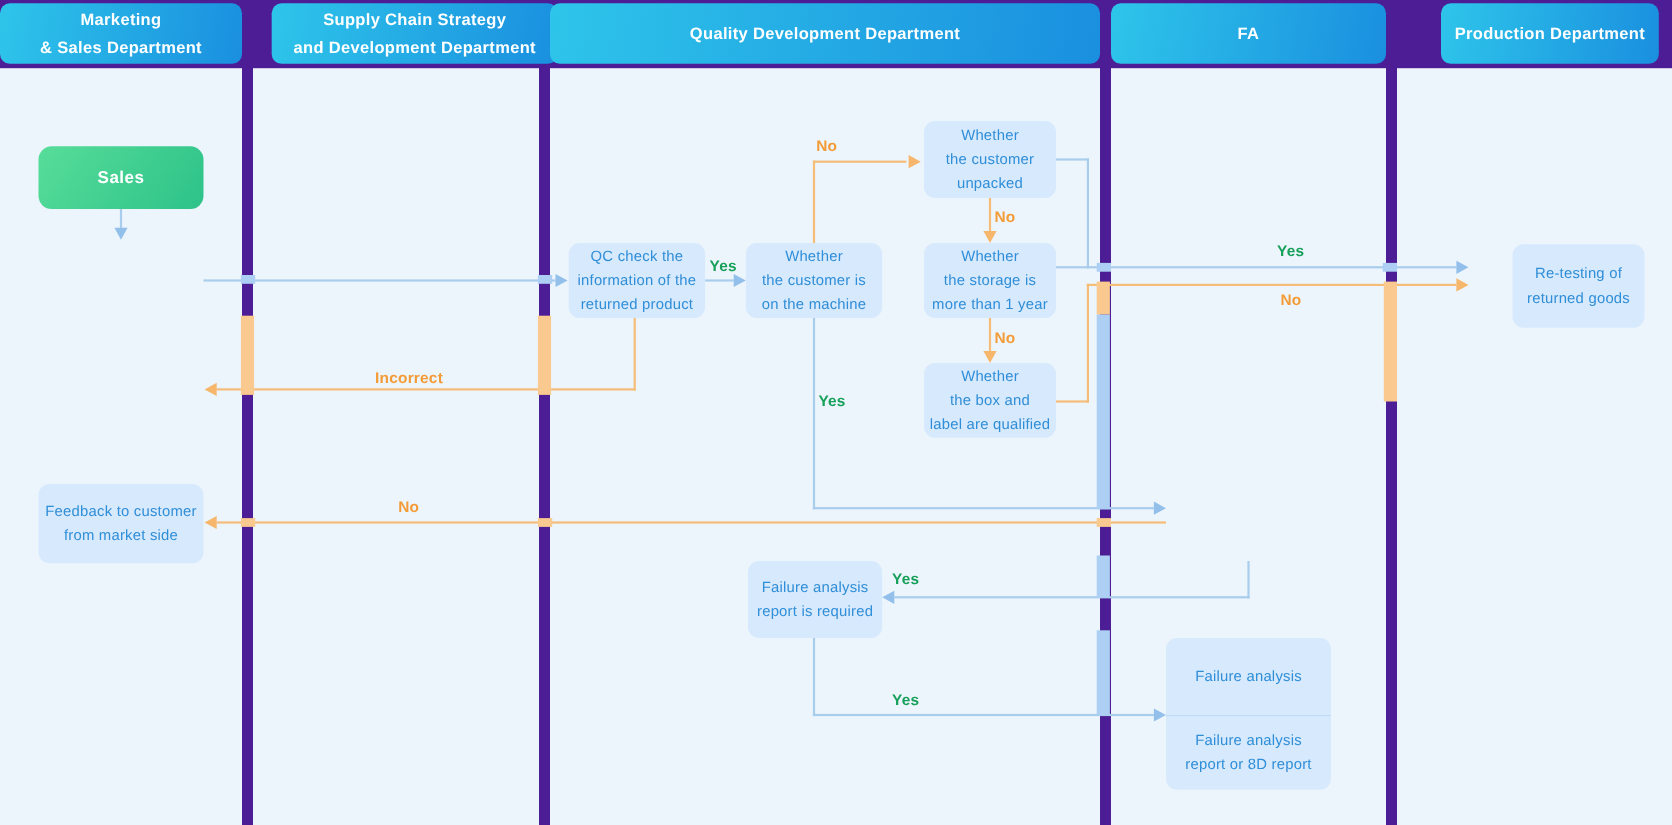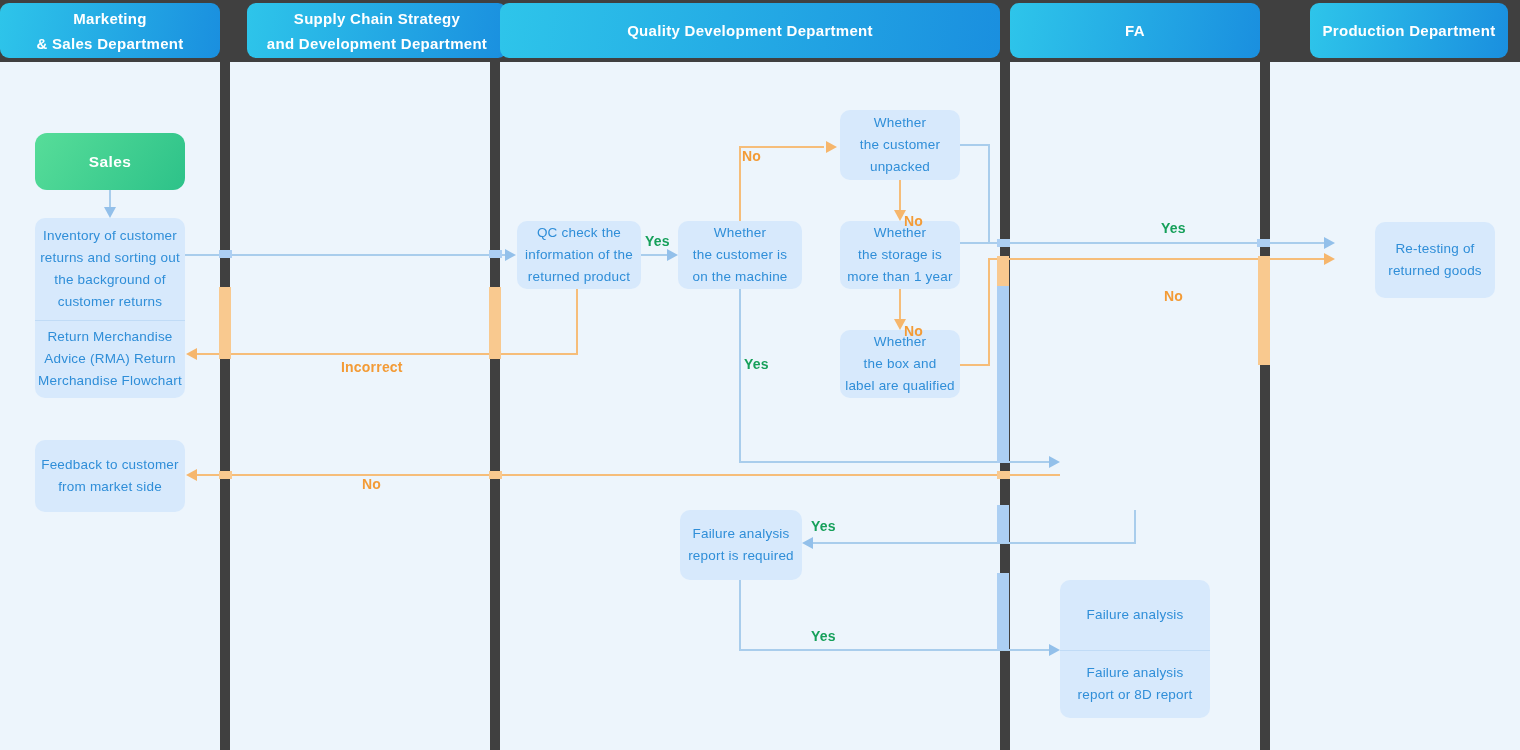--- a/index.html
+++ b/index.html
@@ -1,17 +1,17 @@
 <!DOCTYPE html>
 <html><head>
 <meta charset="utf-8">
 <style>
   html,body{margin:0;padding:0;background:#ffffff;}
   #canvas{
-    position:relative;width:1520px;height:750px;overflow:hidden;background:#404040;
+    position:relative;width:1520px;height:750px;overflow:hidden;background:#4c1d95;
     font-family:"Liberation Sans","DejaVu Sans",sans-serif;
   }
   
   .lane-bg{position:absolute;top:62px;height:688px;background:#edf5fc;}
   #lane1{left:0;width:220px;} #lane2{left:230px;width:260px;}
   #lane3{left:500px;width:500px;} #lane4{left:1010px;width:250px;}
   #lane5{left:1270px;width:250px;}
   .lane-header{
     position:absolute;top:3px;height:55px;border-radius:9px;
     background:linear-gradient(100deg,#2ec5ea 0%,#1a8fdf 100%);
@@ -70,21 +70,21 @@
   .ar-r.blue{border-left-color:#93c0ea;}  .ar-r.org{border-left-color:#f6b66c;}
   .ar-l.blue{border-right-color:#93c0ea;} .ar-l.org{border-right-color:#f6b66c;}
   .ar-d.blue{border-top-color:#93c0ea;}   .ar-d.org{border-top-color:#f6b66c;}
   
   .gbar{position:absolute;width:12px;}
   .gbar.blue{background:#accff3;} .gbar.org{background:#f9c98f;}
   .gbridge{position:absolute;width:13px;height:8px;}
   .gbridge.blue{background:#accff3;} .gbridge.org{background:#f9c98f;}
   
   .elbl{position:absolute;font-size:14px;font-weight:600;letter-spacing:.2px;}
-  .elbl.green{color:#16a05a;} .elbl.orange{color:#f39b36;margin-top:24px;}
+  .elbl.green{color:#16a05a;} .elbl.orange{color:#f39b36;}
 </style>
 </head>
 <body>
 
 <div id="canvas">
 
   <div class="lane-bg" id="lane1"></div>
   <div class="lane-bg" id="lane2"></div>
   <div class="lane-bg" id="lane3"></div>
   <div class="lane-bg" id="lane4"></div>
@@ -147,30 +147,20 @@
   <div class="arrow ar-r blue" style="left:1324px;top:237px;"></div>
   <div class="arrow ar-r org" style="left:1324px;top:253px;"></div>
   <div class="arrow ar-r blue" style="left:1049px;top:456px;"></div>
   <div class="arrow ar-l org" style="left:186px;top:469px;"></div>
   <div class="arrow ar-l org" style="left:186px;top:348px;"></div>
   <div class="arrow ar-l blue" style="left:802px;top:537px;"></div>
   <div class="arrow ar-r blue" style="left:1049px;top:644px;"></div>
 
   <div class="node" id="n-start">Sales</div>
 
-  <div class="node-stack" id="n-invrma">
-    <div class="cell c1">Inventory of customer
-returns and sorting out
-the background of
-customer returns</div>
-    <div class="divider"></div>
-    <div class="cell c2">Return Merchandise
-Advice (RMA) Return
-Merchandise Flowchart</div>
-  </div>
 
   <div class="node" id="n-feedback">Feedback to customer
 from market side</div>
   <div class="node" id="n-qc">QC check the
 information of the
 returned product</div>
   <div class="node" id="n-machine">Whether
 the customer is
 on the machine</div>
   <div class="node" id="n-unpacked">Whether

